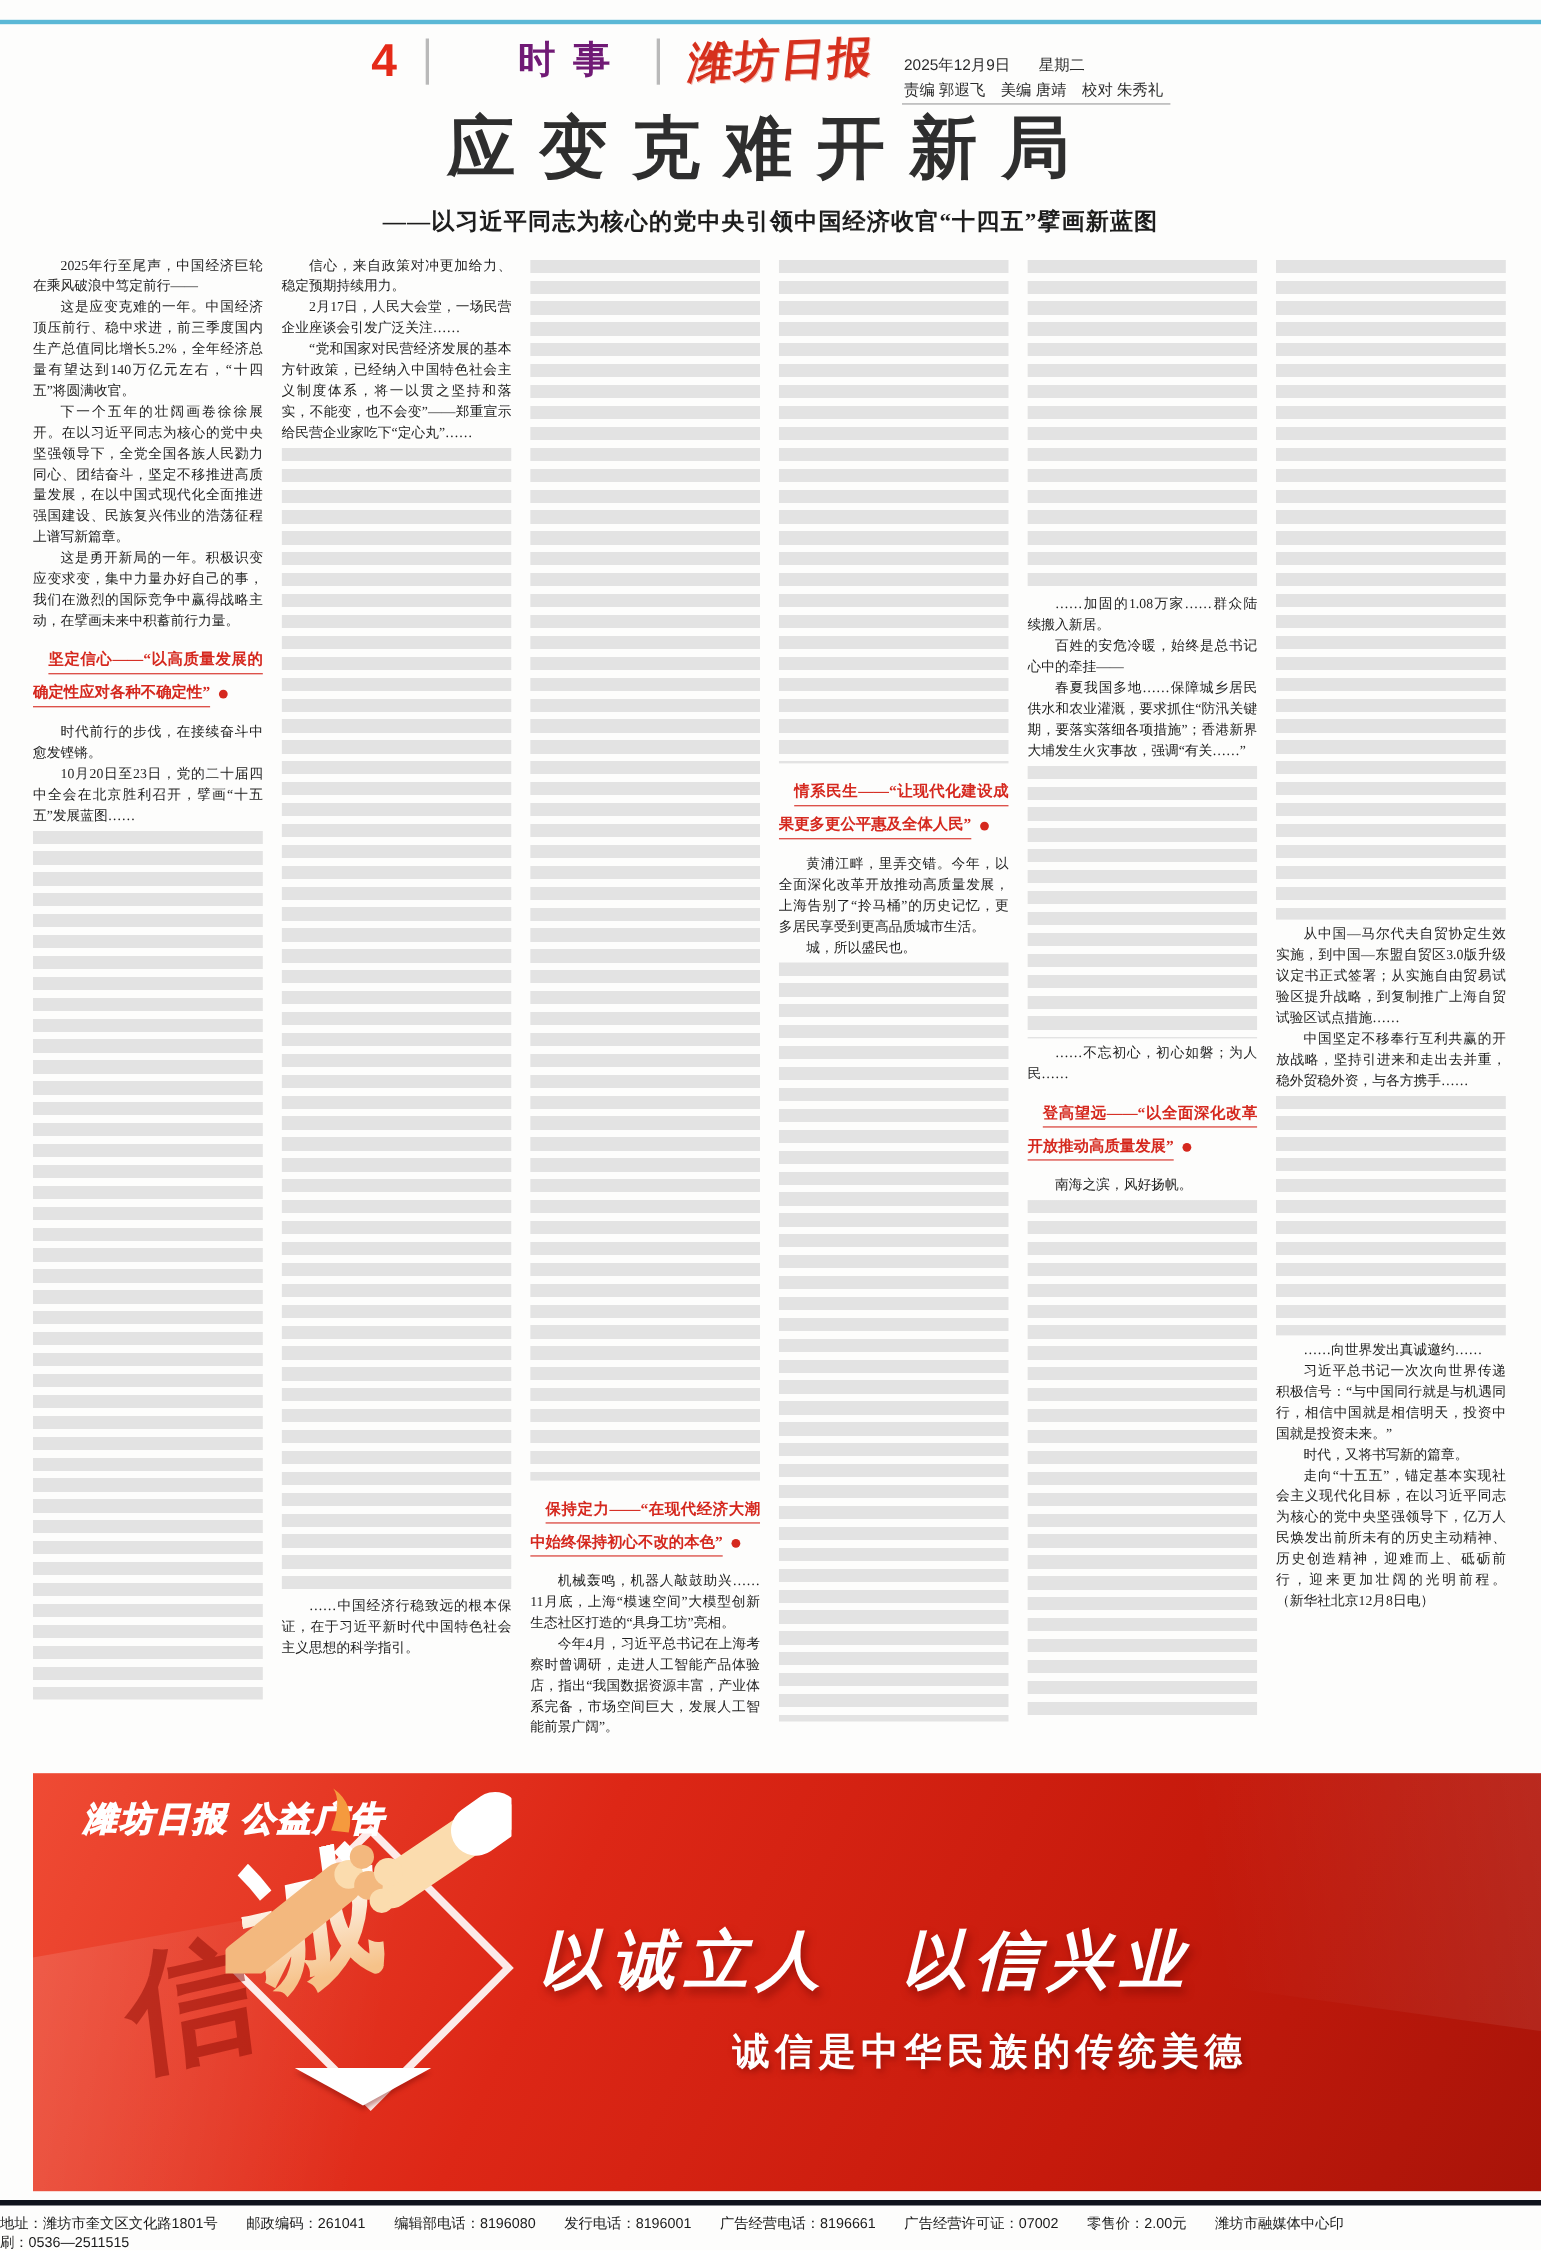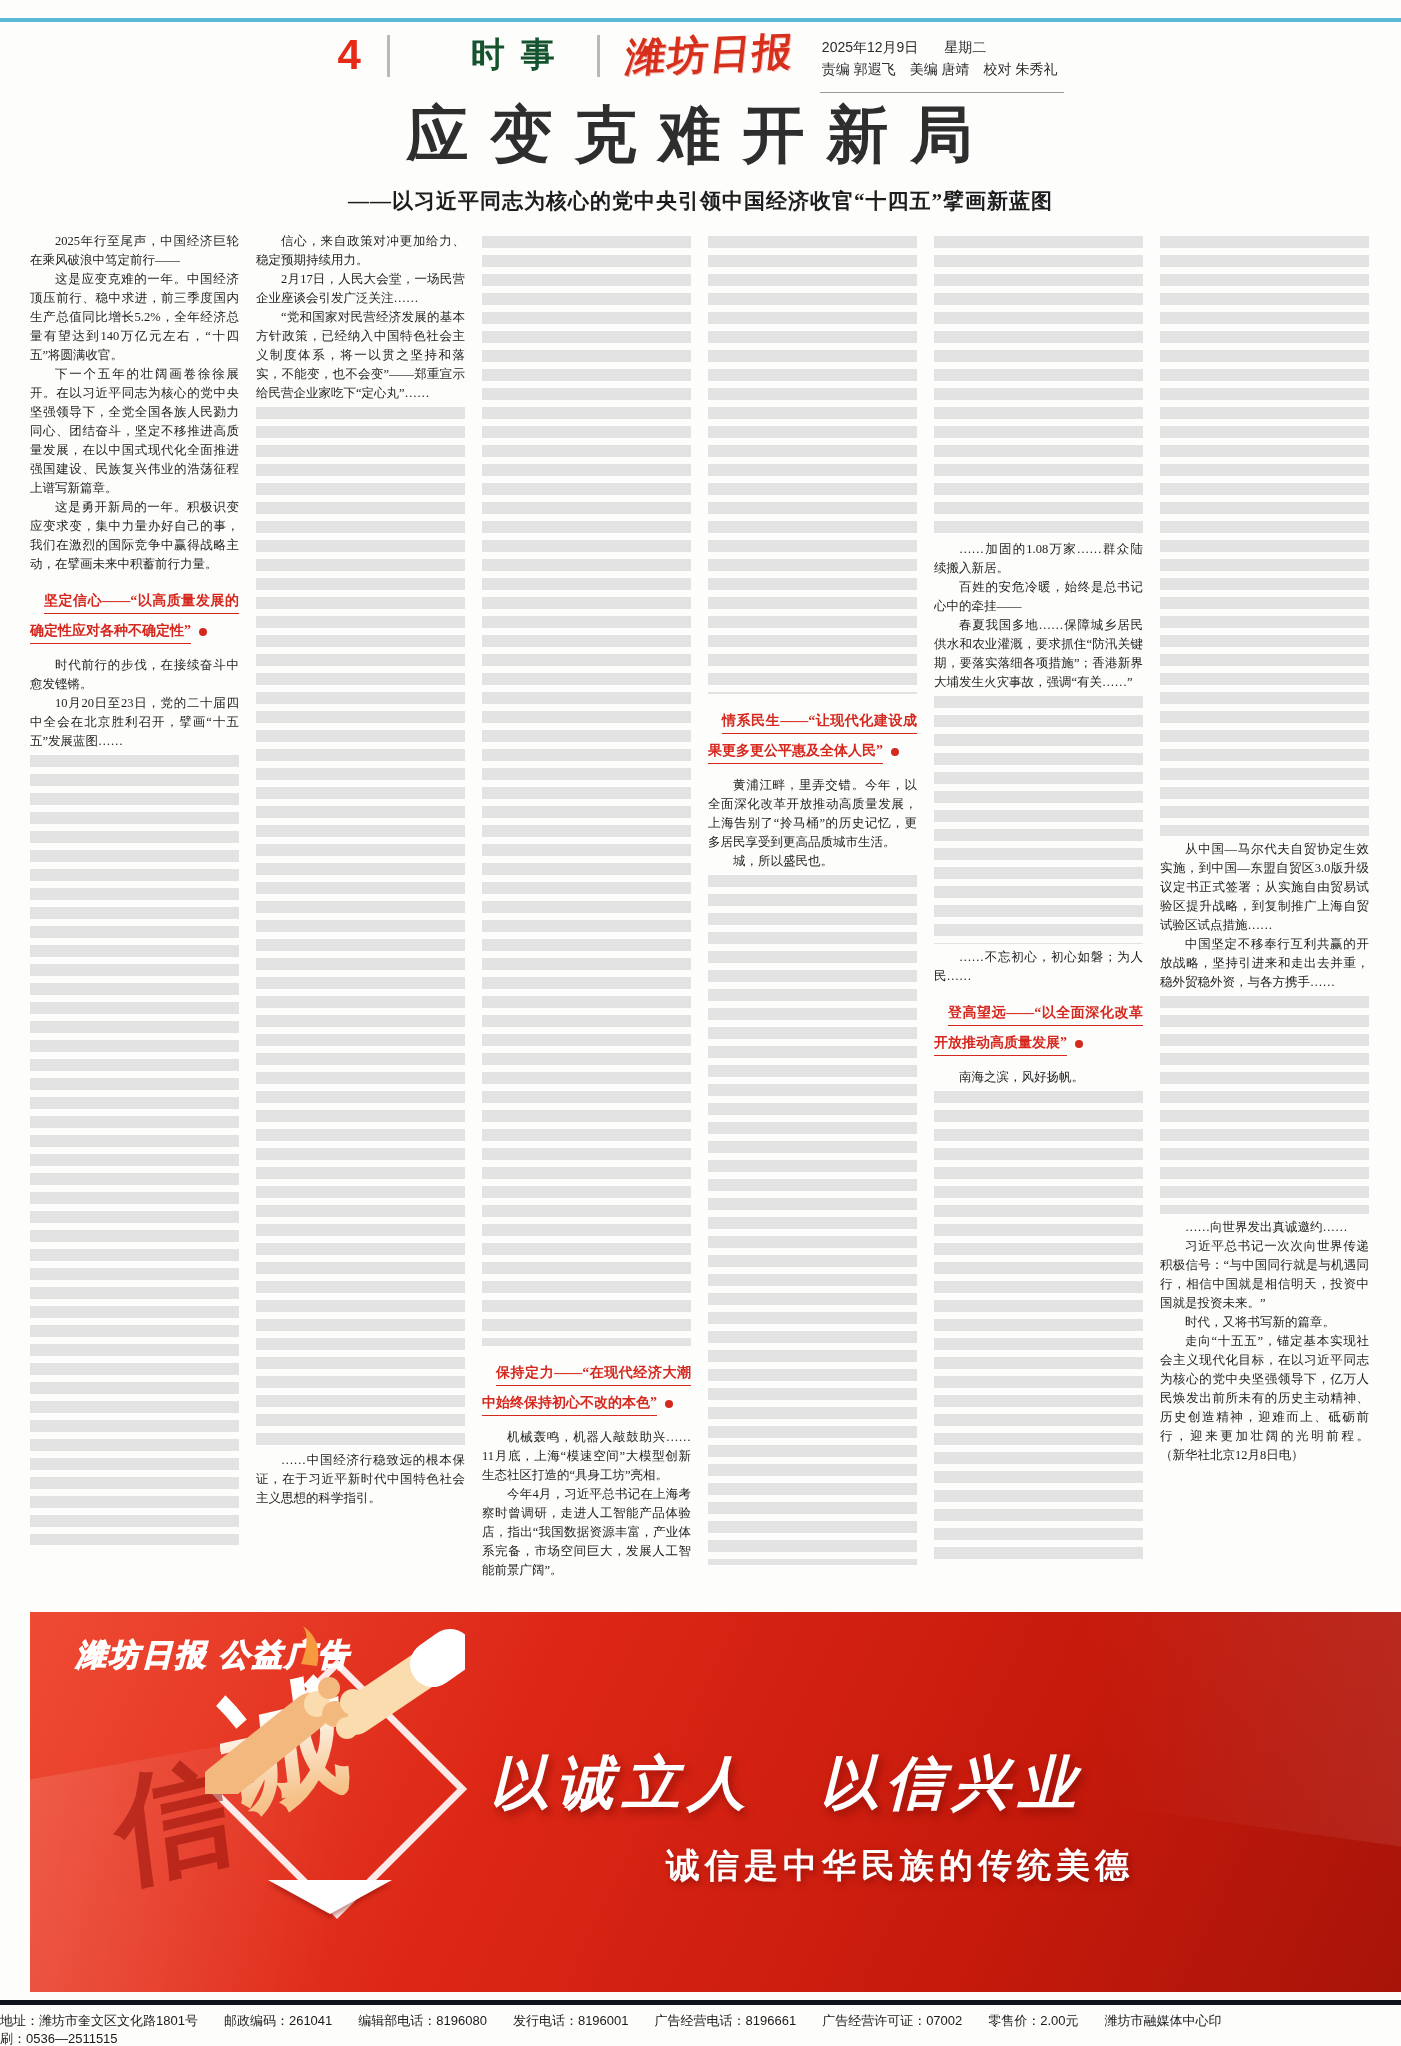--- a/index.html
+++ b/index.html
@@ -5,25 +5,25 @@
   html,body{margin:0;padding:0;background:#ffffff;}
   .page{position:relative;width:1401px;height:2046px;background:#fdfdfc;overflow:hidden;
         font-family:"Liberation Serif", serif;}
 
   
   .blue-rule{position:absolute;top:18px;left:0;width:1401px;height:4px;background:#5bb8d6;}
   .masthead{position:absolute;top:32px;left:0;width:1401px;display:flex;justify-content:center;
             align-items:flex-start;gap:26px;}
   .page-num{color:#e52a18;font:900 42px/42px "Liberation Sans",sans-serif;margin-top:2px;}
   .mast-sep{width:3px;height:42px;background:#b9b9b9;margin-top:3px;}
-  .section-title{color:#14532d;font:900 34px/44px "Liberation Sans",sans-serif;letter-spacing:16px;padding-left:8px;margin-left:47px;}
+  .section-title{color:#701a75;font:900 34px/44px "Liberation Sans",sans-serif;letter-spacing:16px;padding-left:8px;margin-left:47px;}
   .paper-logo{color:#d6301d;font:900 40px/46px "Liberation Serif",serif;transform:skewX(-8deg) rotate(-2deg);
               letter-spacing:2px;text-shadow:1px 1px 0 rgba(214,48,29,.35);}
   .date-block{font:14px/22px "Liberation Sans",sans-serif;color:#2b2b2b;border-bottom:1px solid #9a9a9a;
-              padding:2px 6px 12px 2px;margin-top:2px;}
+              padding:2px 6px 2px 2px;margin-top:14px;}
   .date-row span{margin-right:26px;}
 
   
   .headline{position:absolute;top:96px;left:0;width:1401px;text-align:center;color:#2e2e2e;
             font:900 62px/78px "Liberation Serif",serif;letter-spacing:22px;}
   .subhead{position:absolute;top:186px;left:0;width:1401px;text-align:center;color:#1d1d1d;
            font:700 21px/30px "Liberation Serif",serif;letter-spacing:1px;}
 
   
   .article-body{position:absolute;top:232px;left:30px;width:1341px;height:1372px;display:flex;gap:17px;

